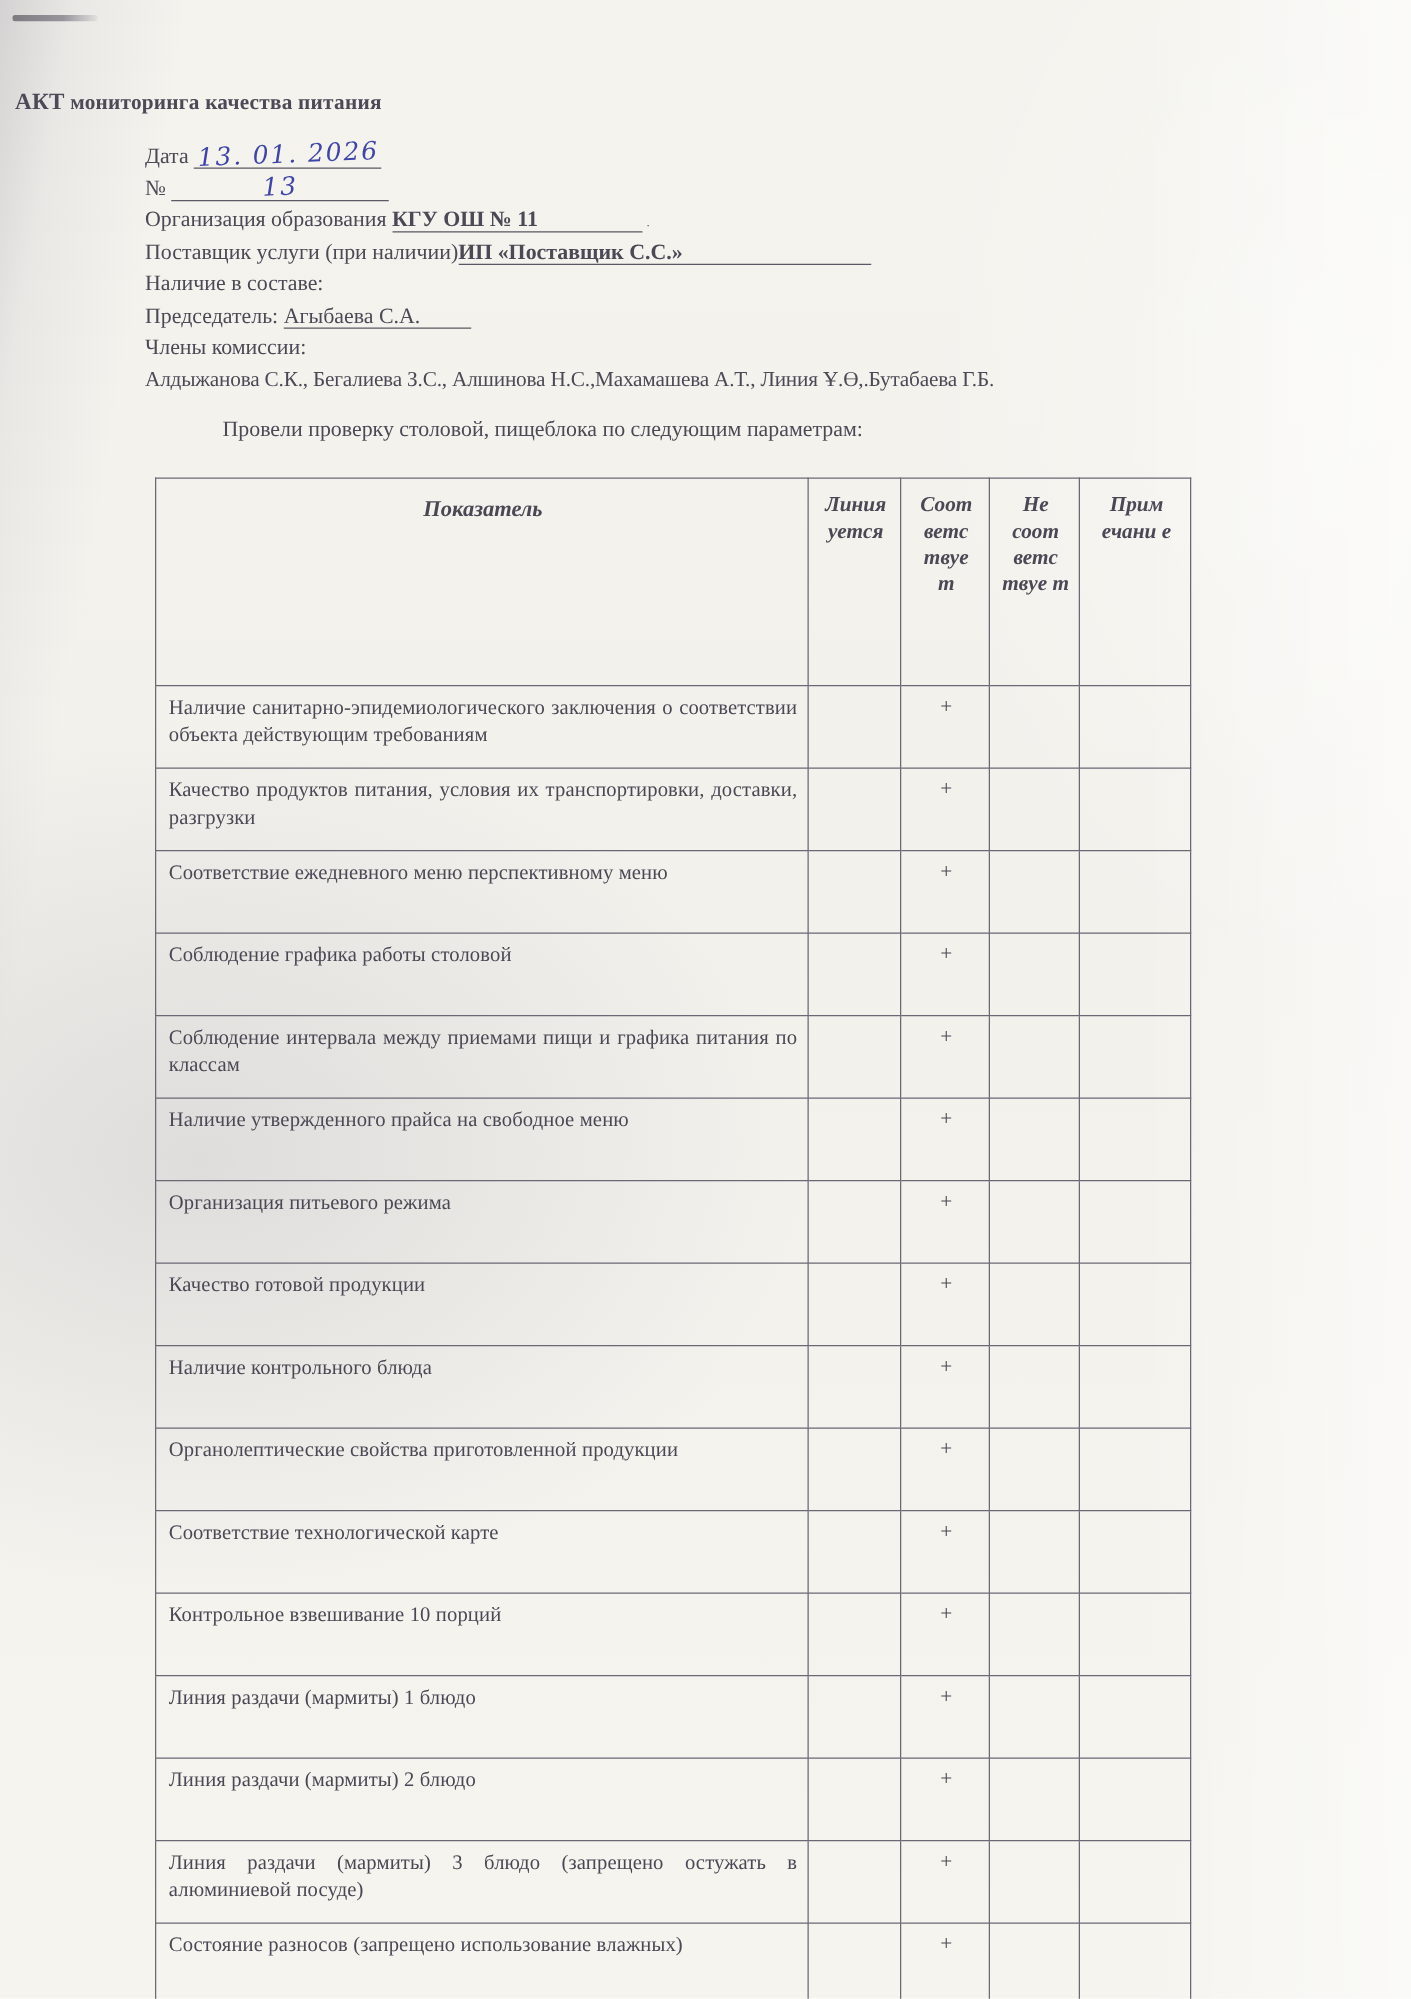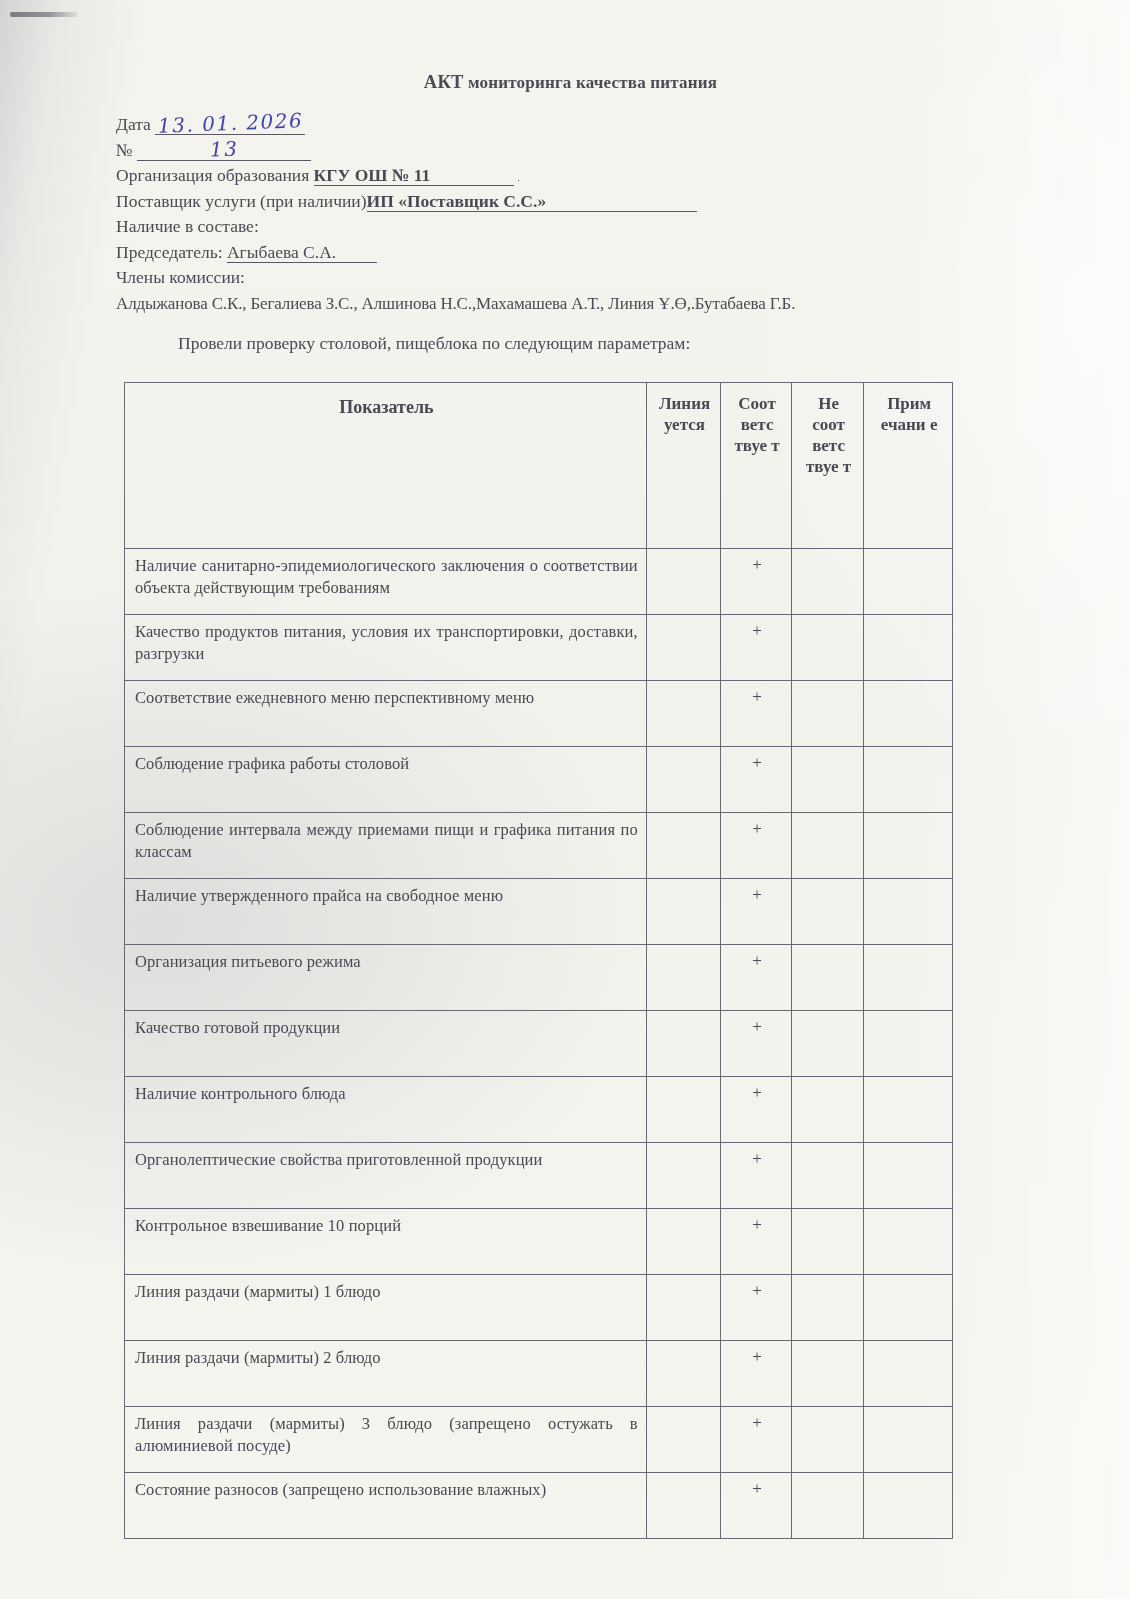--- a/index.html
+++ b/index.html
@@ -49,21 +49,20 @@
     border-radius: 2px;
     filter: blur(0.6px);
     opacity: .85;
   }
 
   
   .doc-title {
     position: absolute;
     left: 0; right: 0;
     top: 72px;
-    text-align: center;
     font-size: 17px;
     font-weight: bold;
     color: #4c4a56;
     letter-spacing: .2px;
     margin-left: 12px;
   }
   .doc-title .big { font-size: 18.5px; }
 
   
   .hdr {
@@ -120,20 +119,21 @@
     padding: 6px 8px 7px 10px;
     font-weight: normal;
   }
   table.report thead th {
     text-align: center;
     font-weight: bold;
     font-size: 17px;
     line-height: 21px;
     vertical-align: top;
     padding-top: 10px;
+    font-style: italic;
   }
   thead th.h-ind { height: 148px; vertical-align: top; padding-top: 14px; }
   thead th.h-ind .lbl { display:block; margin-top: 4px; font-size: 18px; }
 
   td.param {
     text-align: justify;
     text-align-last: left;
     font-size: 16.5px;
     line-height: 22px;
     letter-spacing: .1px;
@@ -291,20 +291,27 @@
           <td class="mark"></td>
         </tr>
         <tr class="r2">
           <td class="param">Органолептические свойства приготовленной продукции</td>
           <td class="mark"></td>
           <td class="mark">+</td>
           <td class="mark"></td>
           <td class="mark"></td>
         </tr>
         <tr class="r1">
+          <td class="param">Соответствие технологической карте</td>
+          <td class="mark"></td>
+          <td class="mark">+</td>
+          <td class="mark"></td>
+          <td class="mark"></td>
+        </tr>
+        <tr class="r1">
           <td class="param">Контрольное взвешивание 10 порций</td>
           <td class="mark"></td>
           <td class="mark">+</td>
           <td class="mark"></td>
           <td class="mark"></td>
         </tr>
         <tr class="r1">
           <td class="param">Линия раздачи (мармиты) 1 блюдо</td>
           <td class="mark"></td>
           <td class="mark">+</td>

